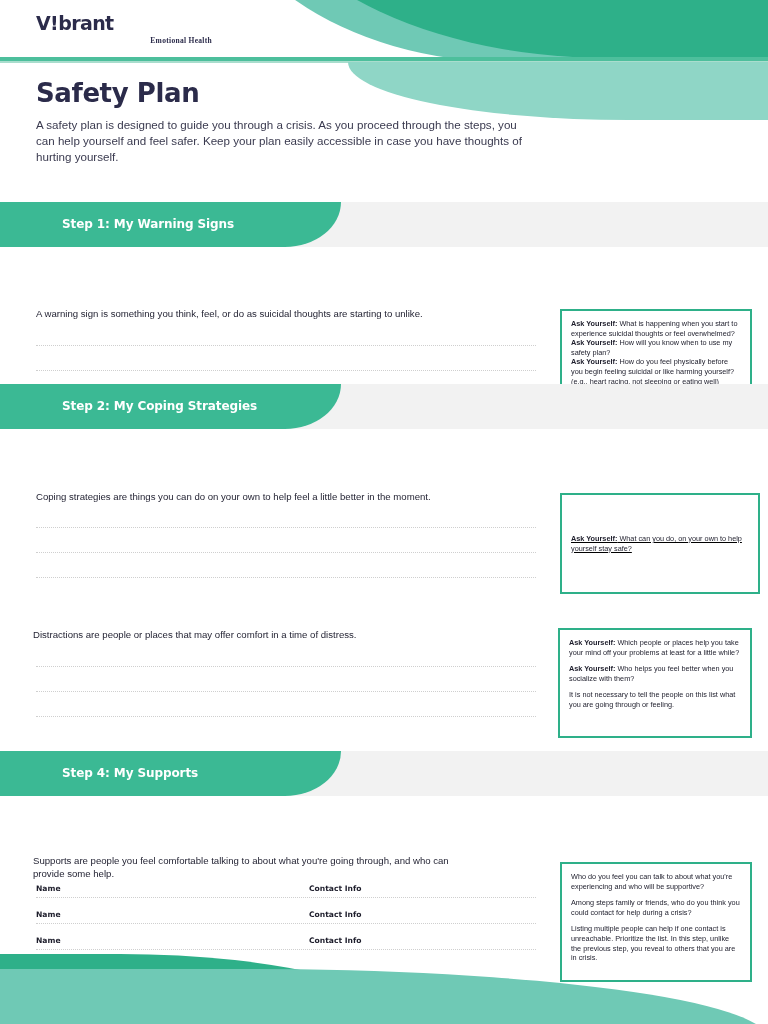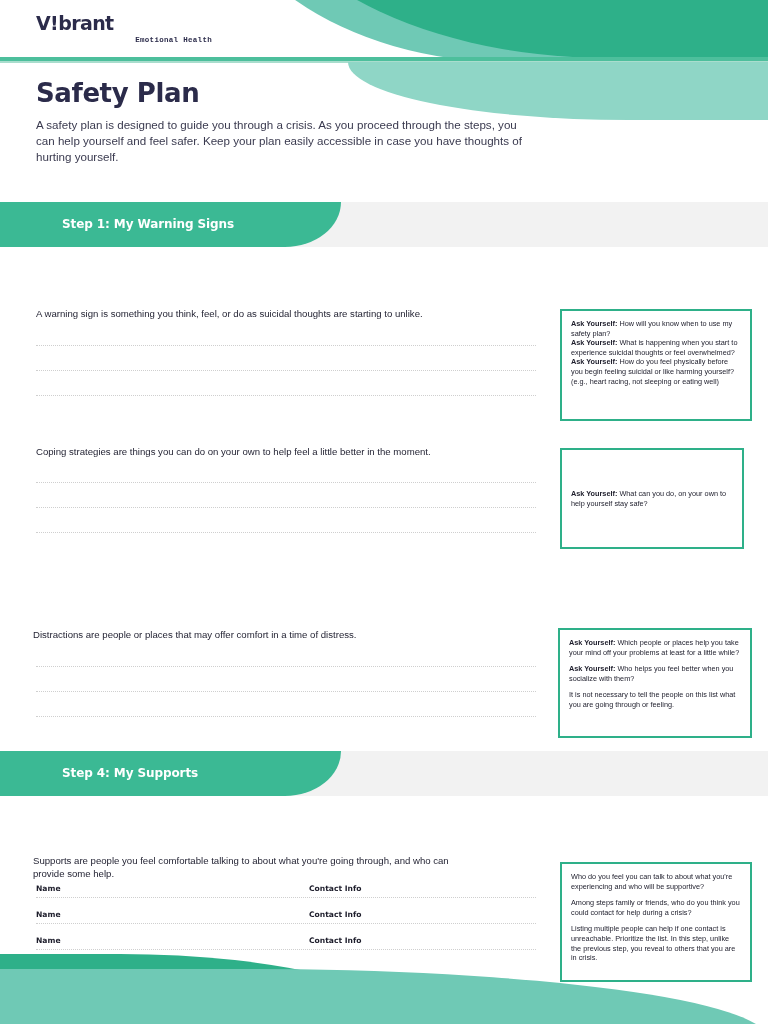--- a/index.html
+++ b/index.html
@@ -21,21 +21,21 @@
     position:absolute; right:0; top:-150px; width:520px; height:208px;
     background:#2eb089; border-bottom-left-radius: 360px 205px;
   }
   .green-rule { position:absolute; left:0; top:57px; width:768px; height:4px; background:#4dbf9c; }
   .green-rule-soft { position:absolute; left:0; top:61px; width:768px; height:2px; background:#a9ddcd; }
 
   
   .logo { position:absolute; left:36px; top:14px; width:180px; }
   .logo-word { font-family:"DejaVu Sans", sans-serif; font-weight:700; font-size:19px; letter-spacing:-0.6px; color:#2b2b4a; line-height:1; }
   .logo-bang { color:#2b2b4a; }
-  .logo-sub { font-family:Liberation Mono, monospace; font-size:7.5px; font-weight:600; color:#2b2b4a; letter-spacing:.3px; text-align:right; margin-top:3px; padding-right:4px; }
+  .logo-sub { font-family:Liberation Serif, serif; font-size:7.5px; font-weight:600; color:#2b2b4a; letter-spacing:.3px; text-align:right; margin-top:3px; padding-right:4px; }
 
   
   .top-shape-light2 {
     position:absolute; right:0; top:62px; width:420px; height:58px;
     background:#8fd6c6; border-bottom-left-radius: 280px 58px;
   }
 
   
   .doc-title { position:absolute; left:36px; top:78px; font-family:"DejaVu Sans", sans-serif;
     font-size:26px; font-weight:700; color:#2b2b4a; letter-spacing:-0.4px; }
@@ -110,34 +110,38 @@
     <div class="step-head">
       <div class="step-head-green"></div>
       <div class="step-head-title">Step 1: My Warning Signs</div>
     </div>
     <div class="step-body" style="height:125px;">
       <div class="step-intro" style="left:36px; top:60px; width:520px;">A warning sign is something you think, feel, or do as suicidal thoughts are starting to unlike.</div>
       <div class="dotline" style="top:98px;"></div>
       <div class="dotline" style="top:123px;"></div>
       <div class="dotline" style="top:148px;"></div>
       <div class="askbox" style="left:560px; top:62px; width:192px; height:112px;">
+        <p><b>Ask Yourself:</b><span> What is happening when you start to experience suicidal thoughts or feel overwhelmed?</span></p>
         <p><b>Ask Yourself:</b><span> How will you know when to use my safety plan?</span></p>
-        <p><b>Ask Yourself:</b><span> What is happening when you start to experience suicidal thoughts or feel overwhelmed?</span></p>
         <p><b>Ask Yourself:</b><span> How do you feel physically before you begin feeling suicidal or like harming yourself? (e.g., heart racing, not sleeping or eating well)</span></p>
       </div>
     </div>
   </div>
 
   <div class="step" style="top:384px;">
+    <div class="step-head">
+      <div class="step-head-green"></div>
+      <div class="step-head-title">Step 2: My Coping Strategies</div>
+    </div>
     <div class="step-body" style="height:125px;">
       <div class="step-intro" style="left:36px; top:61px; width:520px;">Coping strategies are things you can do on your own to help feel a little better in the moment.</div>
       <div class="dotline" style="top:98px;"></div>
       <div class="dotline" style="top:123px;"></div>
       <div class="dotline" style="top:148px;"></div>
-      <div class="askbox center" style="left:560px; top:64px; width:184px; height:101px;">
+      <div class="askbox center" style="left:560px; top:64px; width:200px; height:101px;text-decoration:underline;">
         <p><b>Ask Yourself:</b><span> What can you do, on your own to help yourself stay safe?</span></p>
       </div>
     </div>
   </div>
 
   <div class="step" style="top:568px;">
     <div class="step-body" style="height:125px;">
       <div class="step-intro" style="left:33px; top:60px; width:520px;">Distractions are people or places that may offer comfort in a time of distress.</div>
       <div class="dotline" style="top:98px;"></div>
       <div class="dotline" style="top:123px;"></div>

